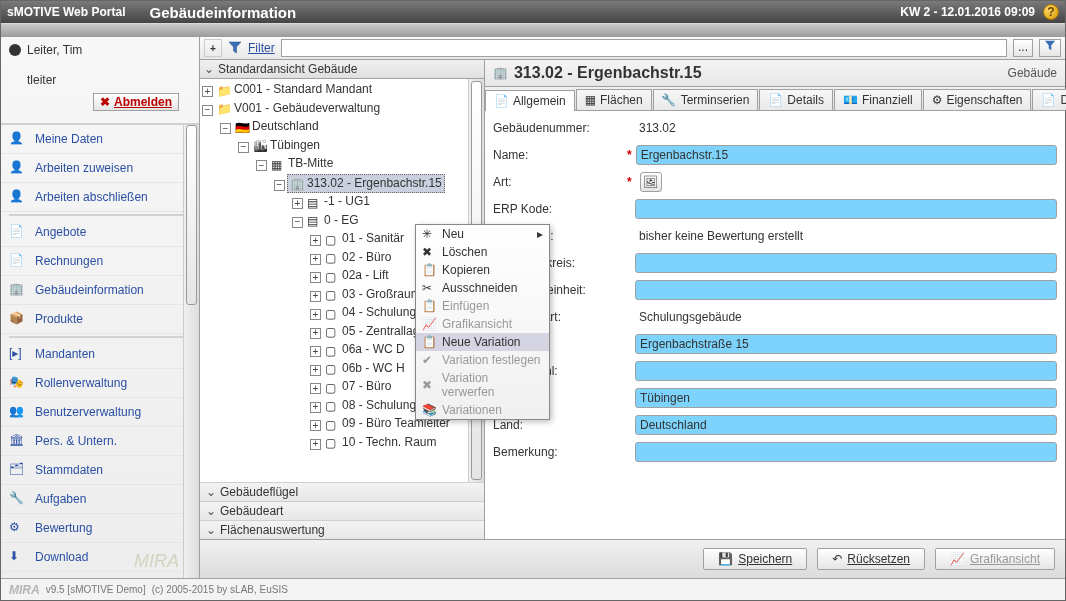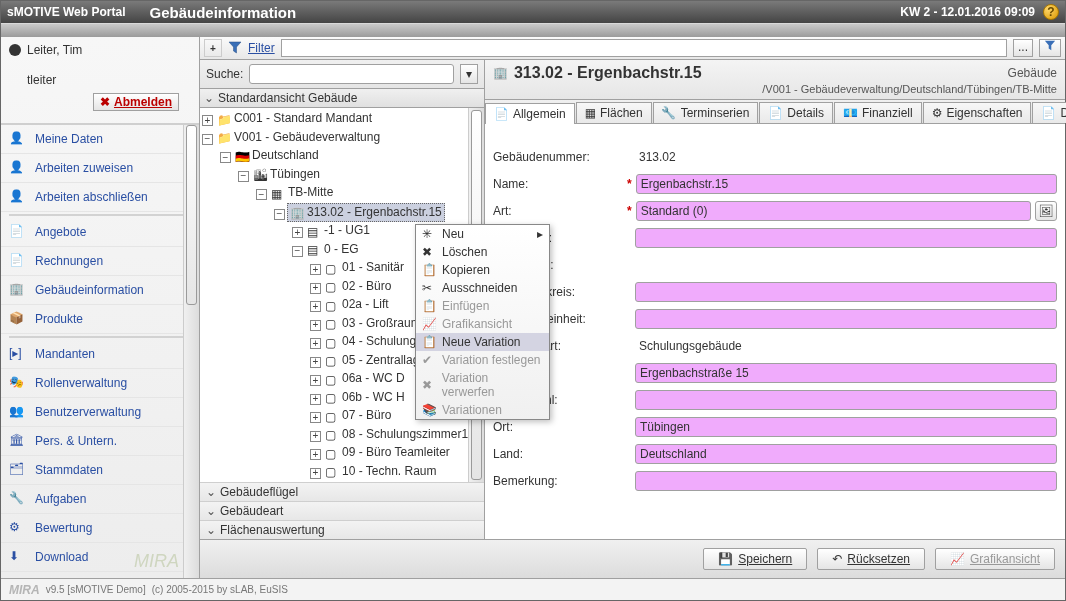--- a/index.html
+++ b/index.html
@@ -73,25 +73,25 @@
   
   .detail-col{flex:1;display:flex;flex-direction:column;background:#fff;min-width:0;}
   .detail-head{padding:4px 8px;background:linear-gradient(#f4f4f4,#e6e6e6);border-bottom:1px solid var(--border);}
   .detail-head .line1{display:flex;align-items:center;gap:6px;}
   .detail-head .dh-title{font-size:16px;font-weight:bold;}
   .detail-head .dh-type{margin-left:auto;color:#555;}
   .detail-head .dh-path{text-align:right;color:#555;margin-top:1px;font-size:11px;}
   .tabs{display:flex;border-bottom:1px solid var(--border);background:linear-gradient(#f0f0f0,#dedede);}
   .tab{display:flex;align-items:center;gap:4px;padding:3px 8px;border:1px solid var(--border);border-bottom:none;margin-right:1px;margin-top:2px;background:linear-gradient(#f7f7f7,#e9e9e9);cursor:pointer;white-space:nowrap;}
   .tab.first{background:#fff;position:relative;top:1px;}
-  .form{flex:1;padding:22px 8px;overflow:hidden;}
+  .form{flex:1;padding:6px 8px;overflow:hidden;}
   .form-row{display:flex;align-items:center;margin-bottom:5px;min-height:22px;}
   .form-row label{width:130px;}
   .req{color:var(--req);font-weight:bold;margin:0 4px;}
-  .form-row .val,.form-row input.ro{flex:1;height:20px;border:1px solid var(--border);border-radius:3px;background:#f0abfc;padding:1px 4px;display:flex;align-items:center;}
+  .form-row .val,.form-row input.ro{flex:1;height:20px;border:1px solid var(--border);border-radius:3px;background:#7dd3fc;padding:1px 4px;display:flex;align-items:center;}
   .form-row.plain .val{border:none;background:transparent;}
   .map-btn{width:22px;height:20px;border:1px solid var(--border);display:flex;align-items:center;justify-content:center;margin-left:4px;border-radius:3px;background:var(--btn-bg);}
   
   .ctx{position:absolute;left:415px;top:224px;width:135px;border:1px solid #888;background:linear-gradient(180deg,#fff,#f0f0f0);box-shadow:2px 2px 6px rgba(0,0,0,0.25);z-index:50;}
   .ctx-item{display:flex;align-items:center;gap:6px;padding:2px 6px;cursor:pointer;}
   .ctx-item.sel{background:#d4d4e2;}
   .ctx-item.dis{color:#999;}
   .ctx-ico{width:14px;height:14px;display:inline-block;}
   .ctx .arrow{margin-left:auto;}
   
@@ -218,25 +218,20 @@
         <span class="sq-btn">
           <svg viewBox="0 0 14 14" width="12" height="12">
               <path d="M1 1h12l-4.5 5v6l-3-2V6z" fill="#3a6fb7"></path>
             </svg>
         </span>
       </div>
 
       <div class="split">
 
         <div class="tree-col">
-          <div class="searchbar">
-            <label>Suche:</label>
-            <input type="text" style="">
-            <span class="drop-btn">▾</span>
-          </div>
           <div class="tree-head">
             <span class="chev">⌄</span>
             <span>Standardansicht Gebäude</span>
           </div>
           <div class="tree-body">
             <div class="tree-scroll">
                 <div class="th"></div>
               </div>
             <div class="tree">
               <ul>
@@ -355,21 +350,20 @@
             </div>
         </div>
 
         <div class="detail-col">
           <div class="detail-head">
             <div class="line1">
               <span>🏢</span>
               <span class="dh-title">313.02 - Ergenbachstr.15</span>
               <span class="dh-type">Gebäude</span>
             </div>
-            <div class="dh-path">/V001 - Gebäudeverwaltung/Deutschland/Tübingen/TB-Mitte</div>
           </div>
           <div class="tabs" id="tabs">
               <div class="tab first">
                 <span>📄</span>
                 <span>Allgemein</span>
               </div>
               <div class="tab">
                 <span>▦</span>
                 <span>Flächen</span>
               </div>
@@ -401,31 +395,31 @@
                 <div class="val">313.02</div>
               </div>
               <div class="form-row">
                 <label>Name:</label>
                 <span class="req">*</span>
                 <div class="val">Ergenbachstr.15</div>
               </div>
               <div class="form-row">
                 <label>Art:</label>
                 <span class="req">*</span>
-                <div class="val">Standard (0)</div>
                 <div class="map-btn">🖼</div>
               </div>
               <div class="form-row">
                 <label>ERP Kode:</label>
                 <span style="width: 12px;"></span>
                 <div class="val"></div>
               </div>
               <div class="form-row plain">
                 <label>Bewertung:</label>
                 <span style="width: 12px;"></span>
+                <div class="val">bisher keine Bewertung erstellt</div>
               </div>
               <div class="form-row">
                 <label>Buchungskreis:</label>
                 <span style="width: 12px;"></span>
                 <div class="val"></div>
               </div>
               <div class="form-row">
                 <label>Geschäftseinheit:</label>
                 <span style="width: 12px;"></span>
                 <div class="val"></div>

